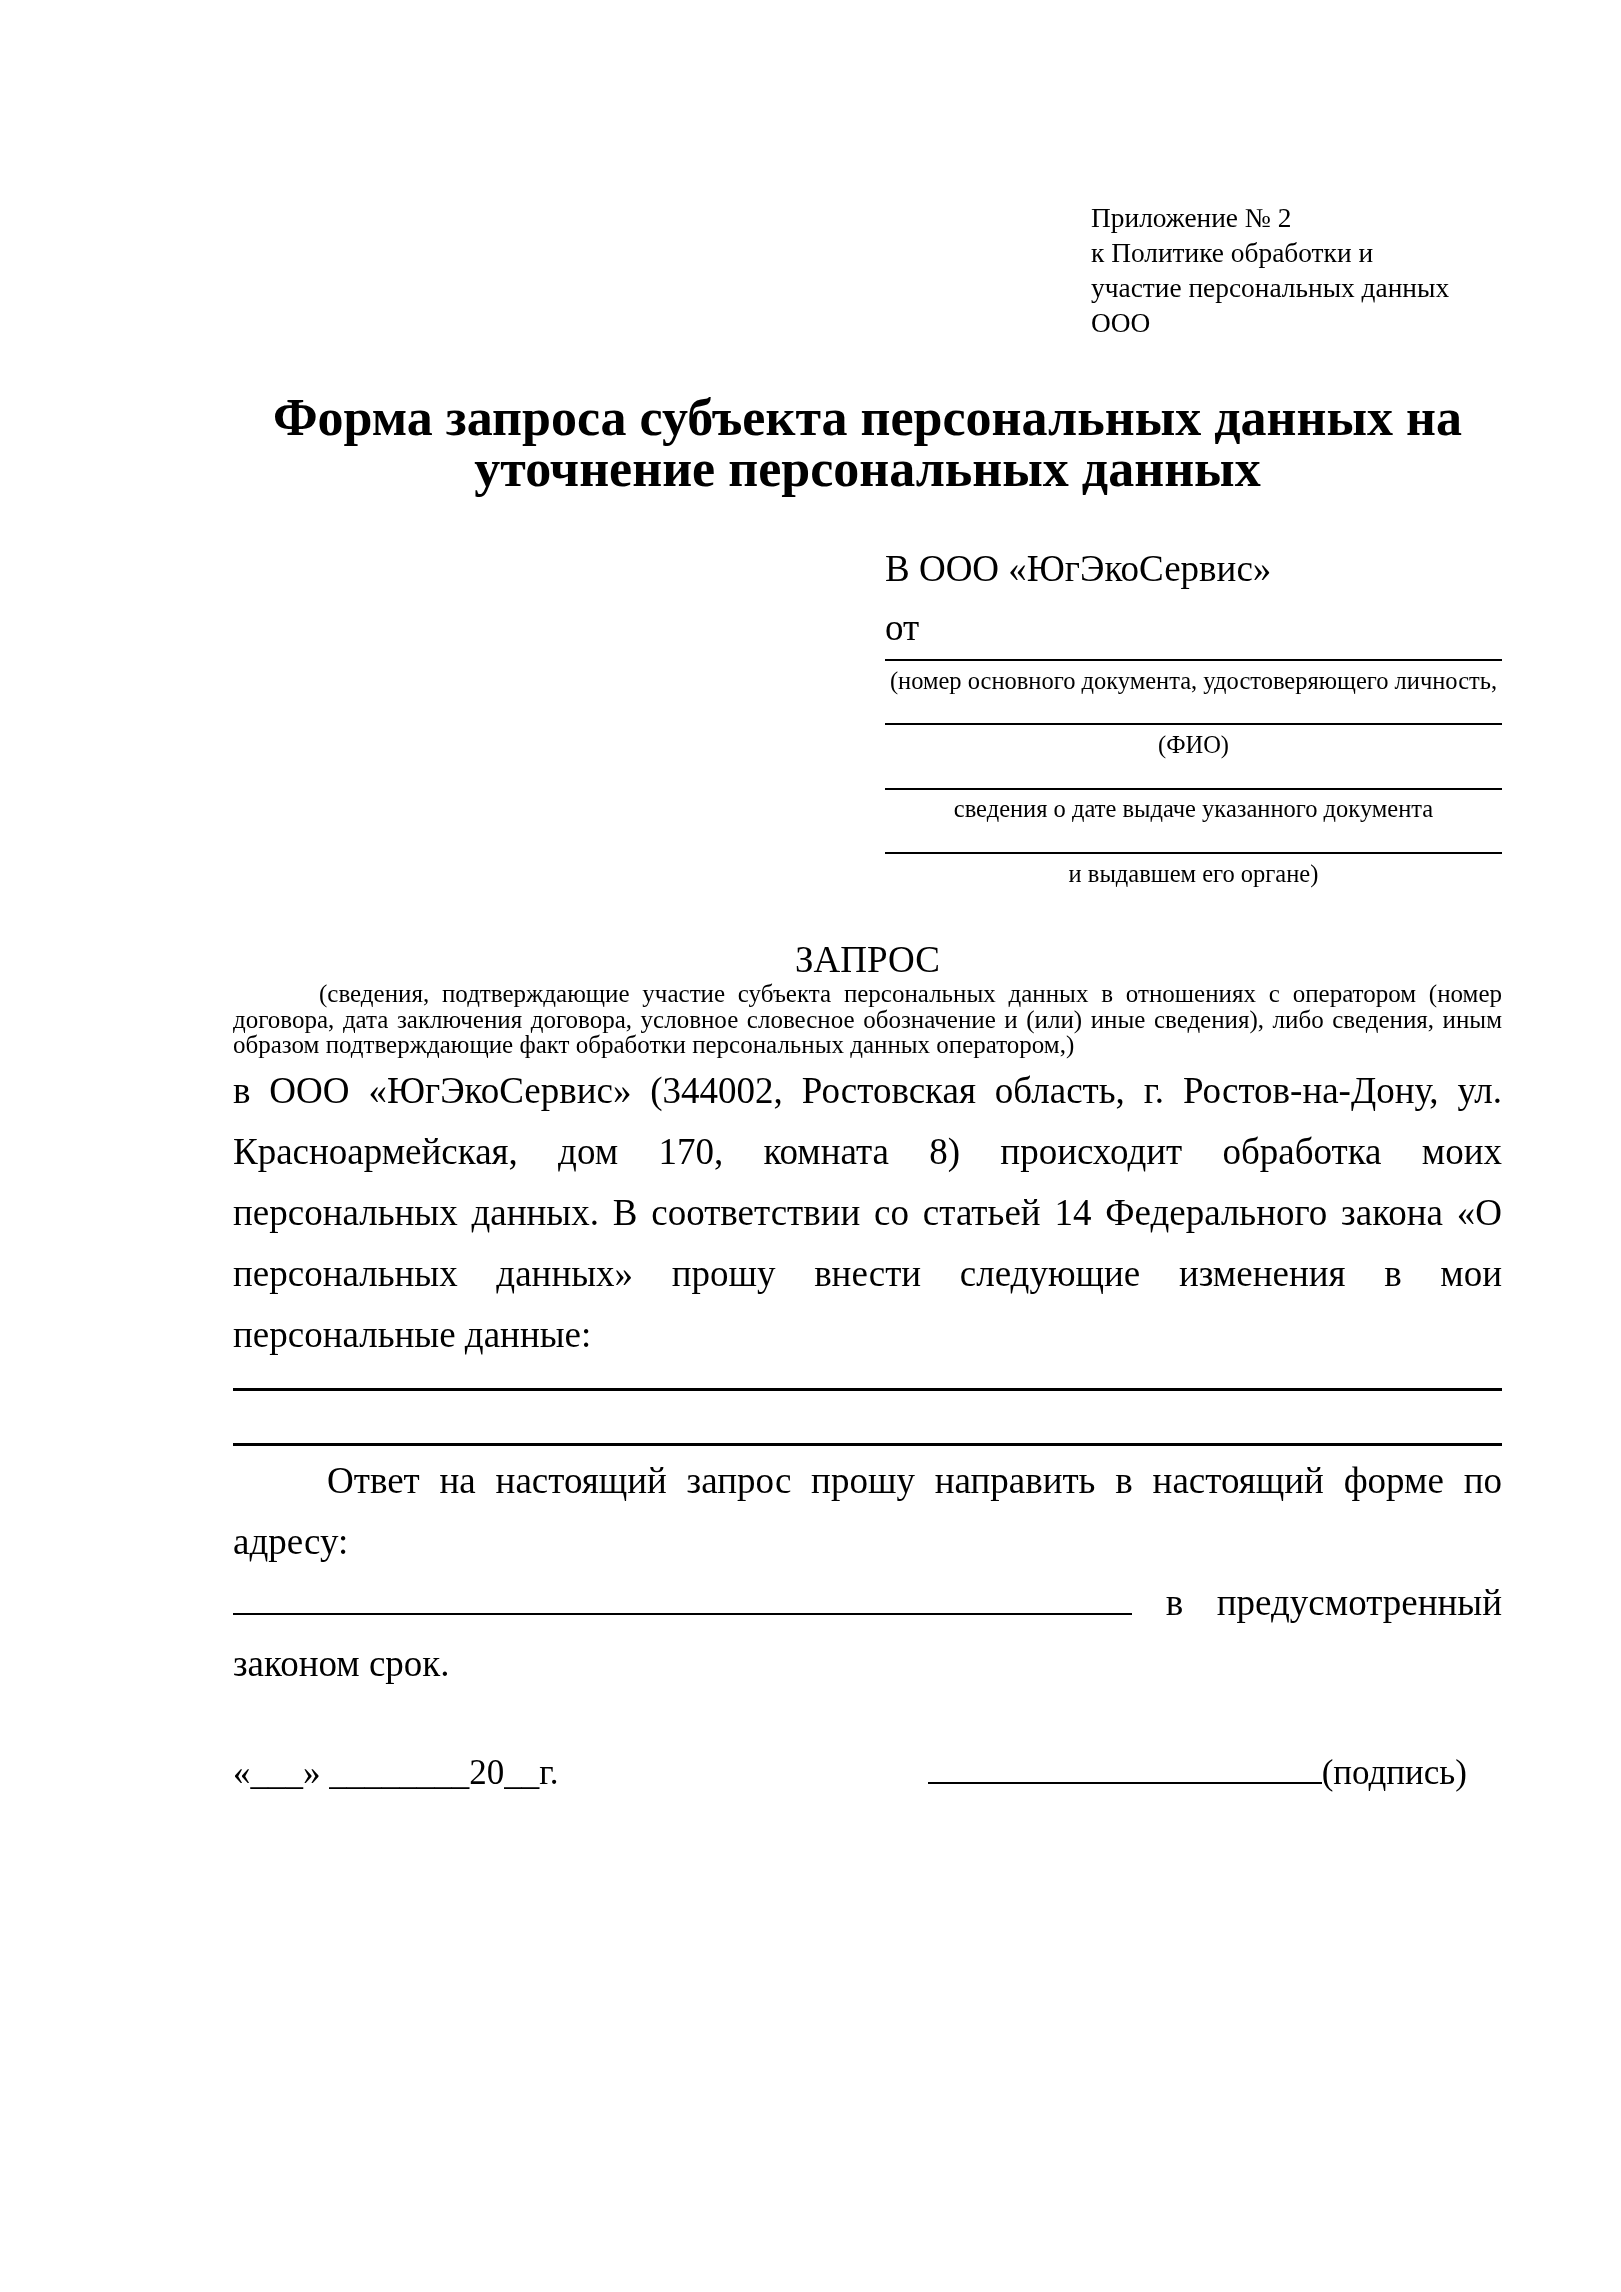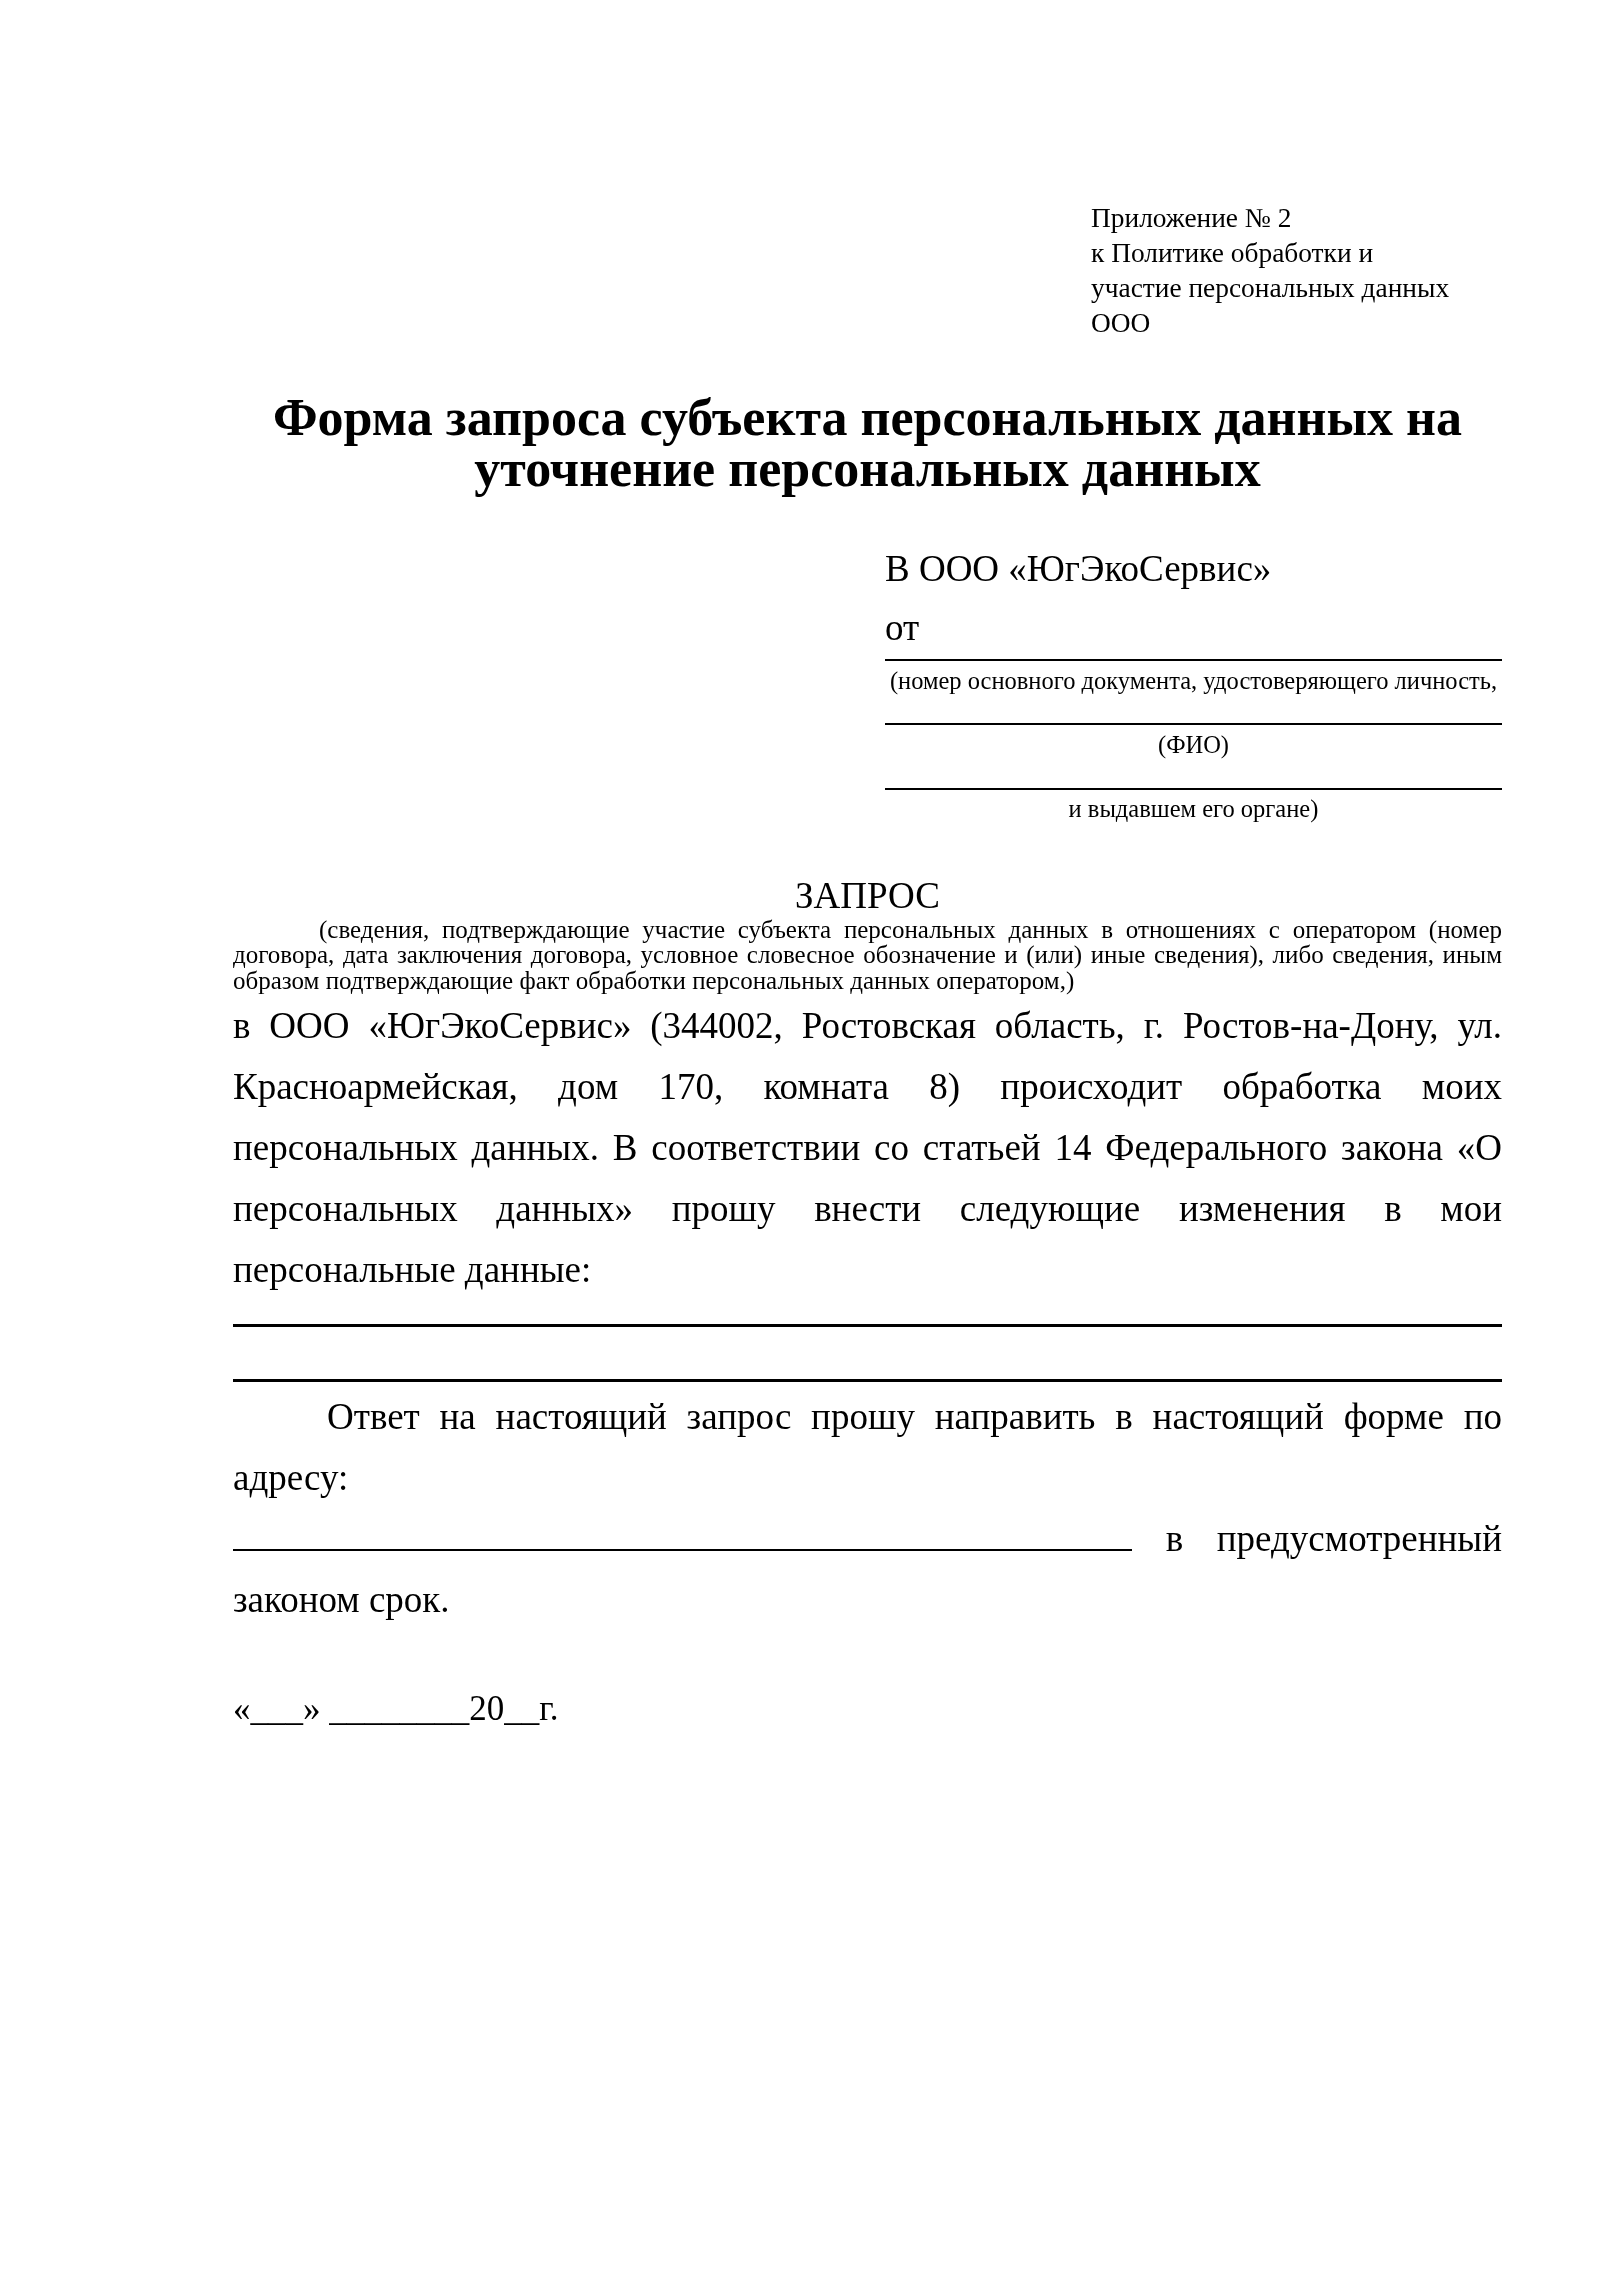--- a/index.html
+++ b/index.html
@@ -166,20 +166,24 @@
       <div class="field">
         <div class="field-line"></div>
         <div class="field-caption">(номер основного документа, удостоверяющего личность,</div>
       </div>
       <div class="field">
         <div class="field-line"></div>
         <div class="field-caption">(ФИО)</div>
       </div>
       <div class="field">
         <div class="field-line"></div>
+        <div class="field-caption">сведения о дате выдаче указанного документа</div>
+      </div>
+      <div class="field">
+        <div class="field-line"></div>
         <div class="field-caption">и выдавшем его органе)</div>
       </div>
     </div>
   </div>
 
   <div class="request-heading">ЗАПРОС</div>
 
 
   <div class="note">(сведения, подтверждающие участие субъекта персональных данных в отношениях с оператором (номер договора, дата заключения договора, условное словесное обозначение и (или) иные сведения), либо сведения, иным образом подтверждающие факт обработки персональных данных оператором,)</div>
 
@@ -193,16 +197,20 @@
   <div class="answer-line2">
     <span class="addr-input-line"></span>
     <span>в</span>
     <span>предусмотренный</span>
   </div>
 
   <div class="answer-line3">законом срок.</div>
 
   <div class="footer-row">
     <span class="date-text">«___» ________20__г.</span>
+    <span class="sig-group">
+      <span class="sig-line"></span>
+      <span class="sig-caption">(подпись)</span>
+    </span>
   </div>
 
 </div>
 
 
 </body></html>

